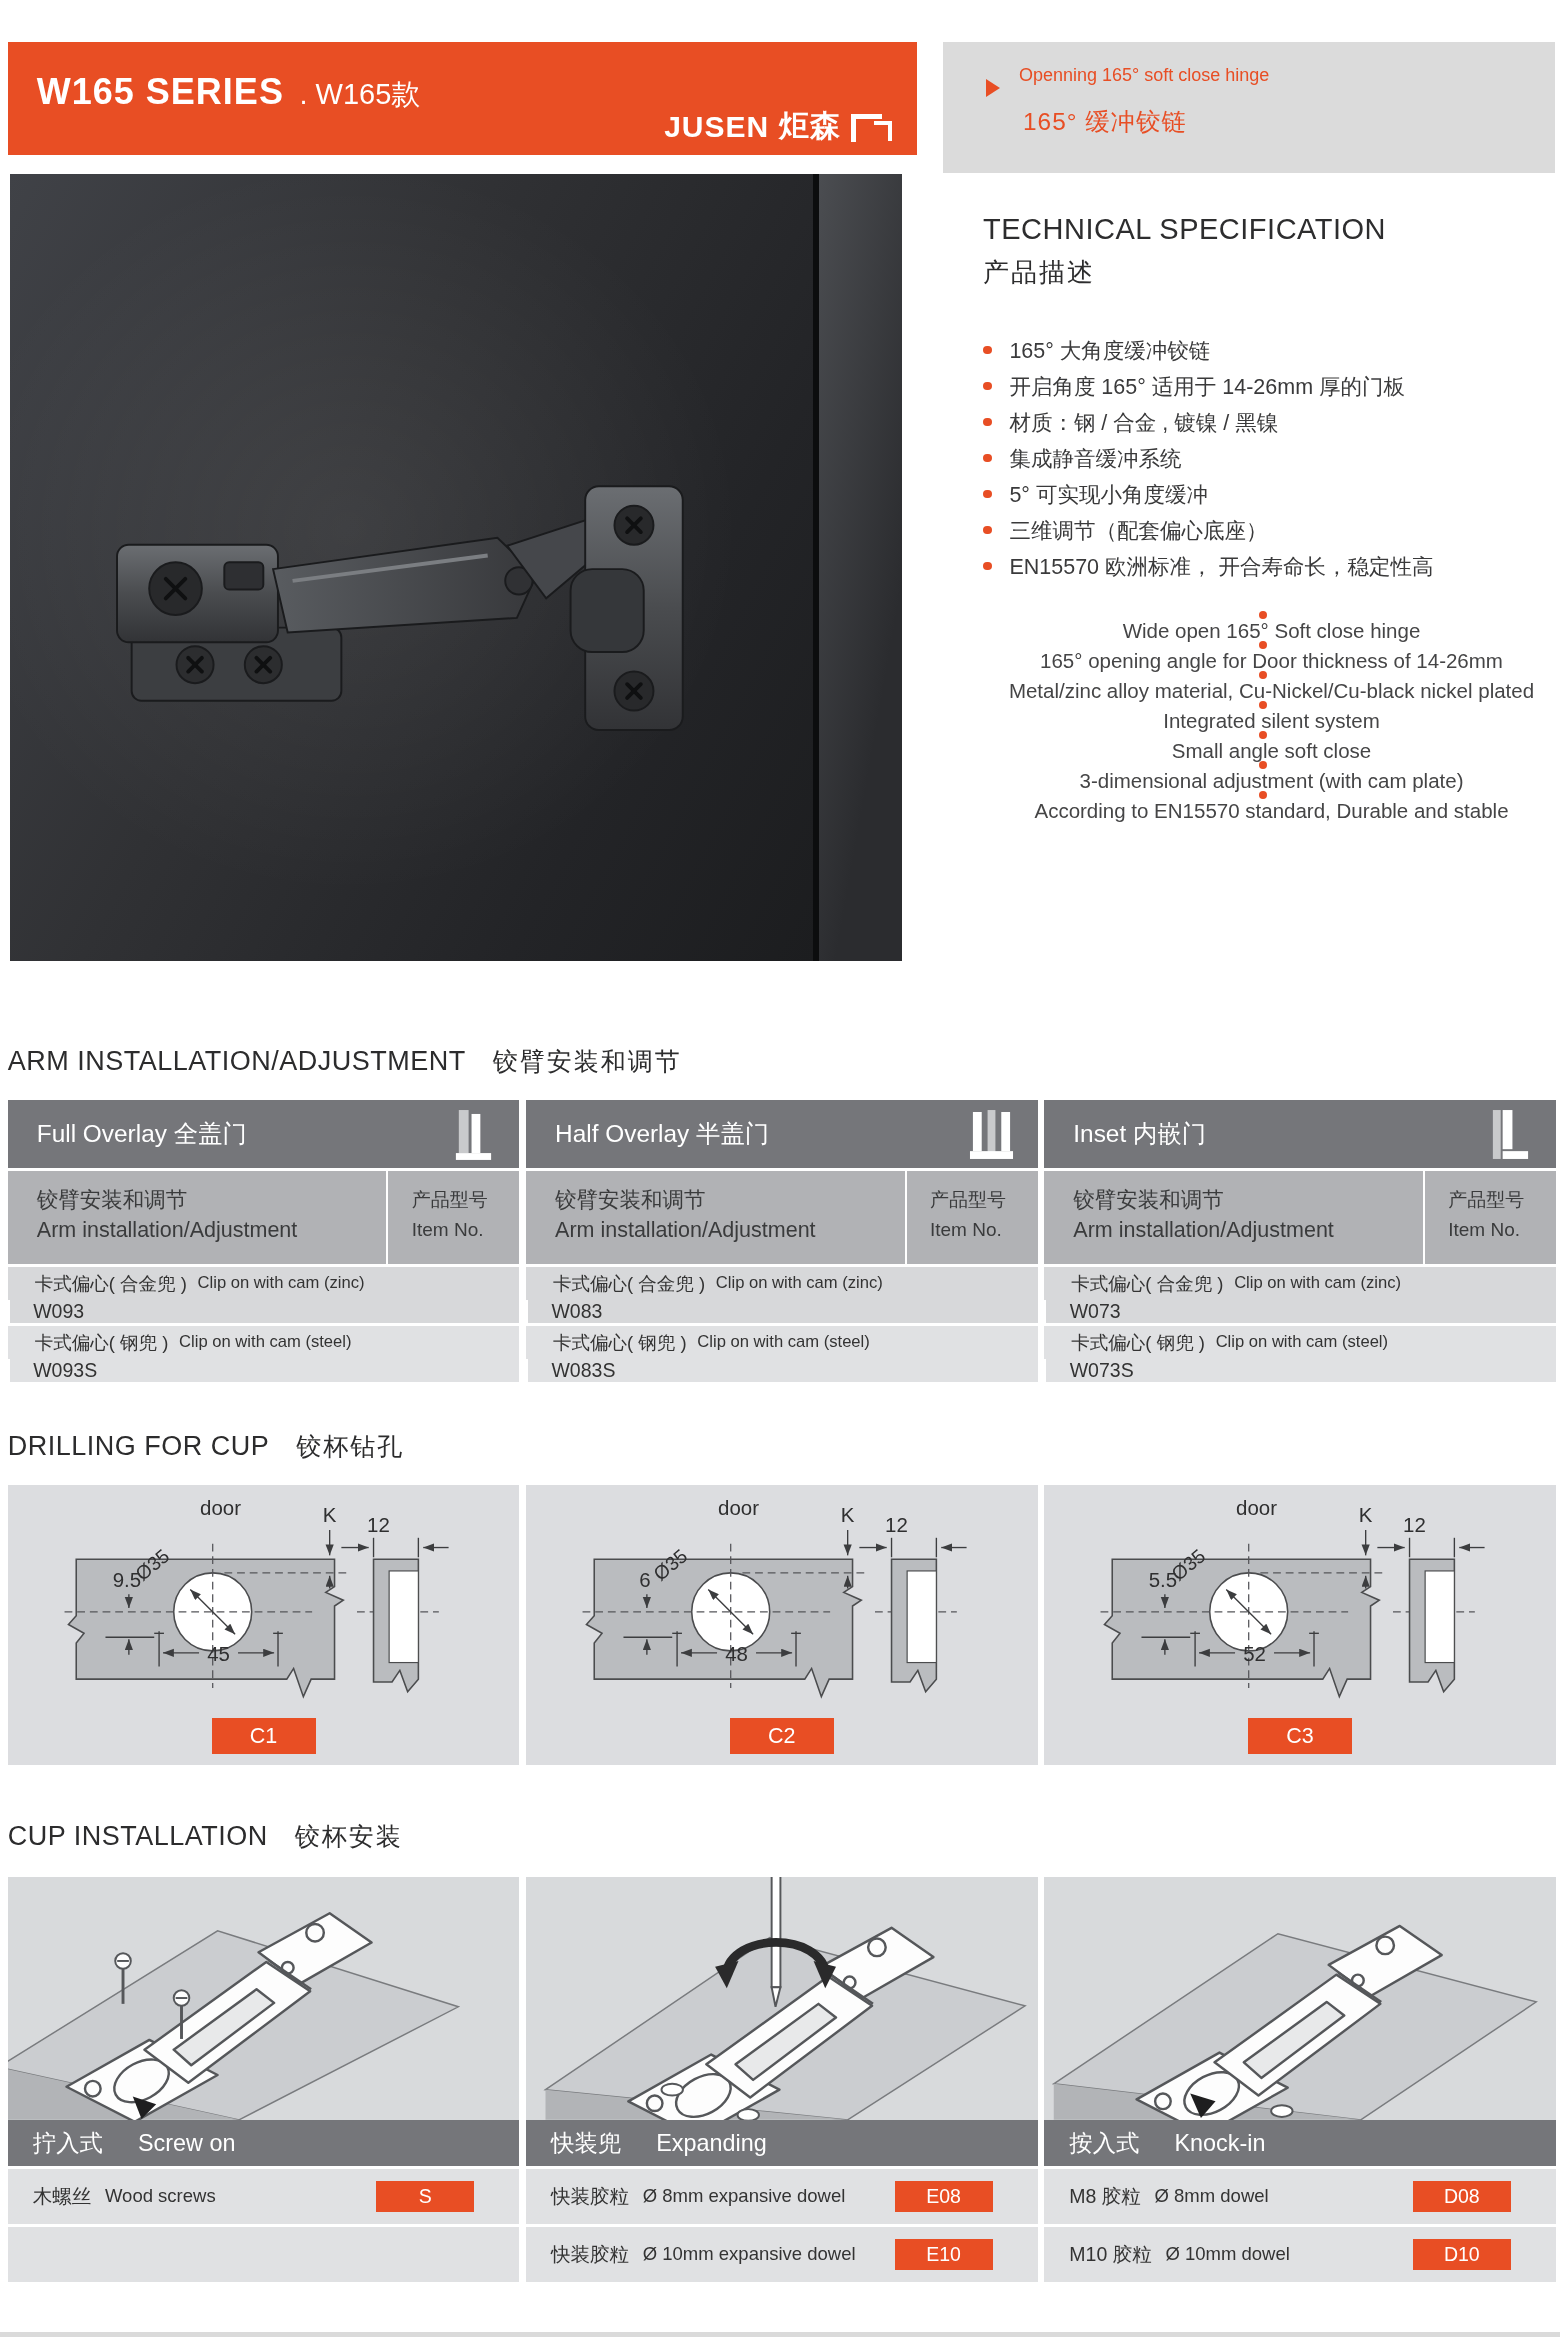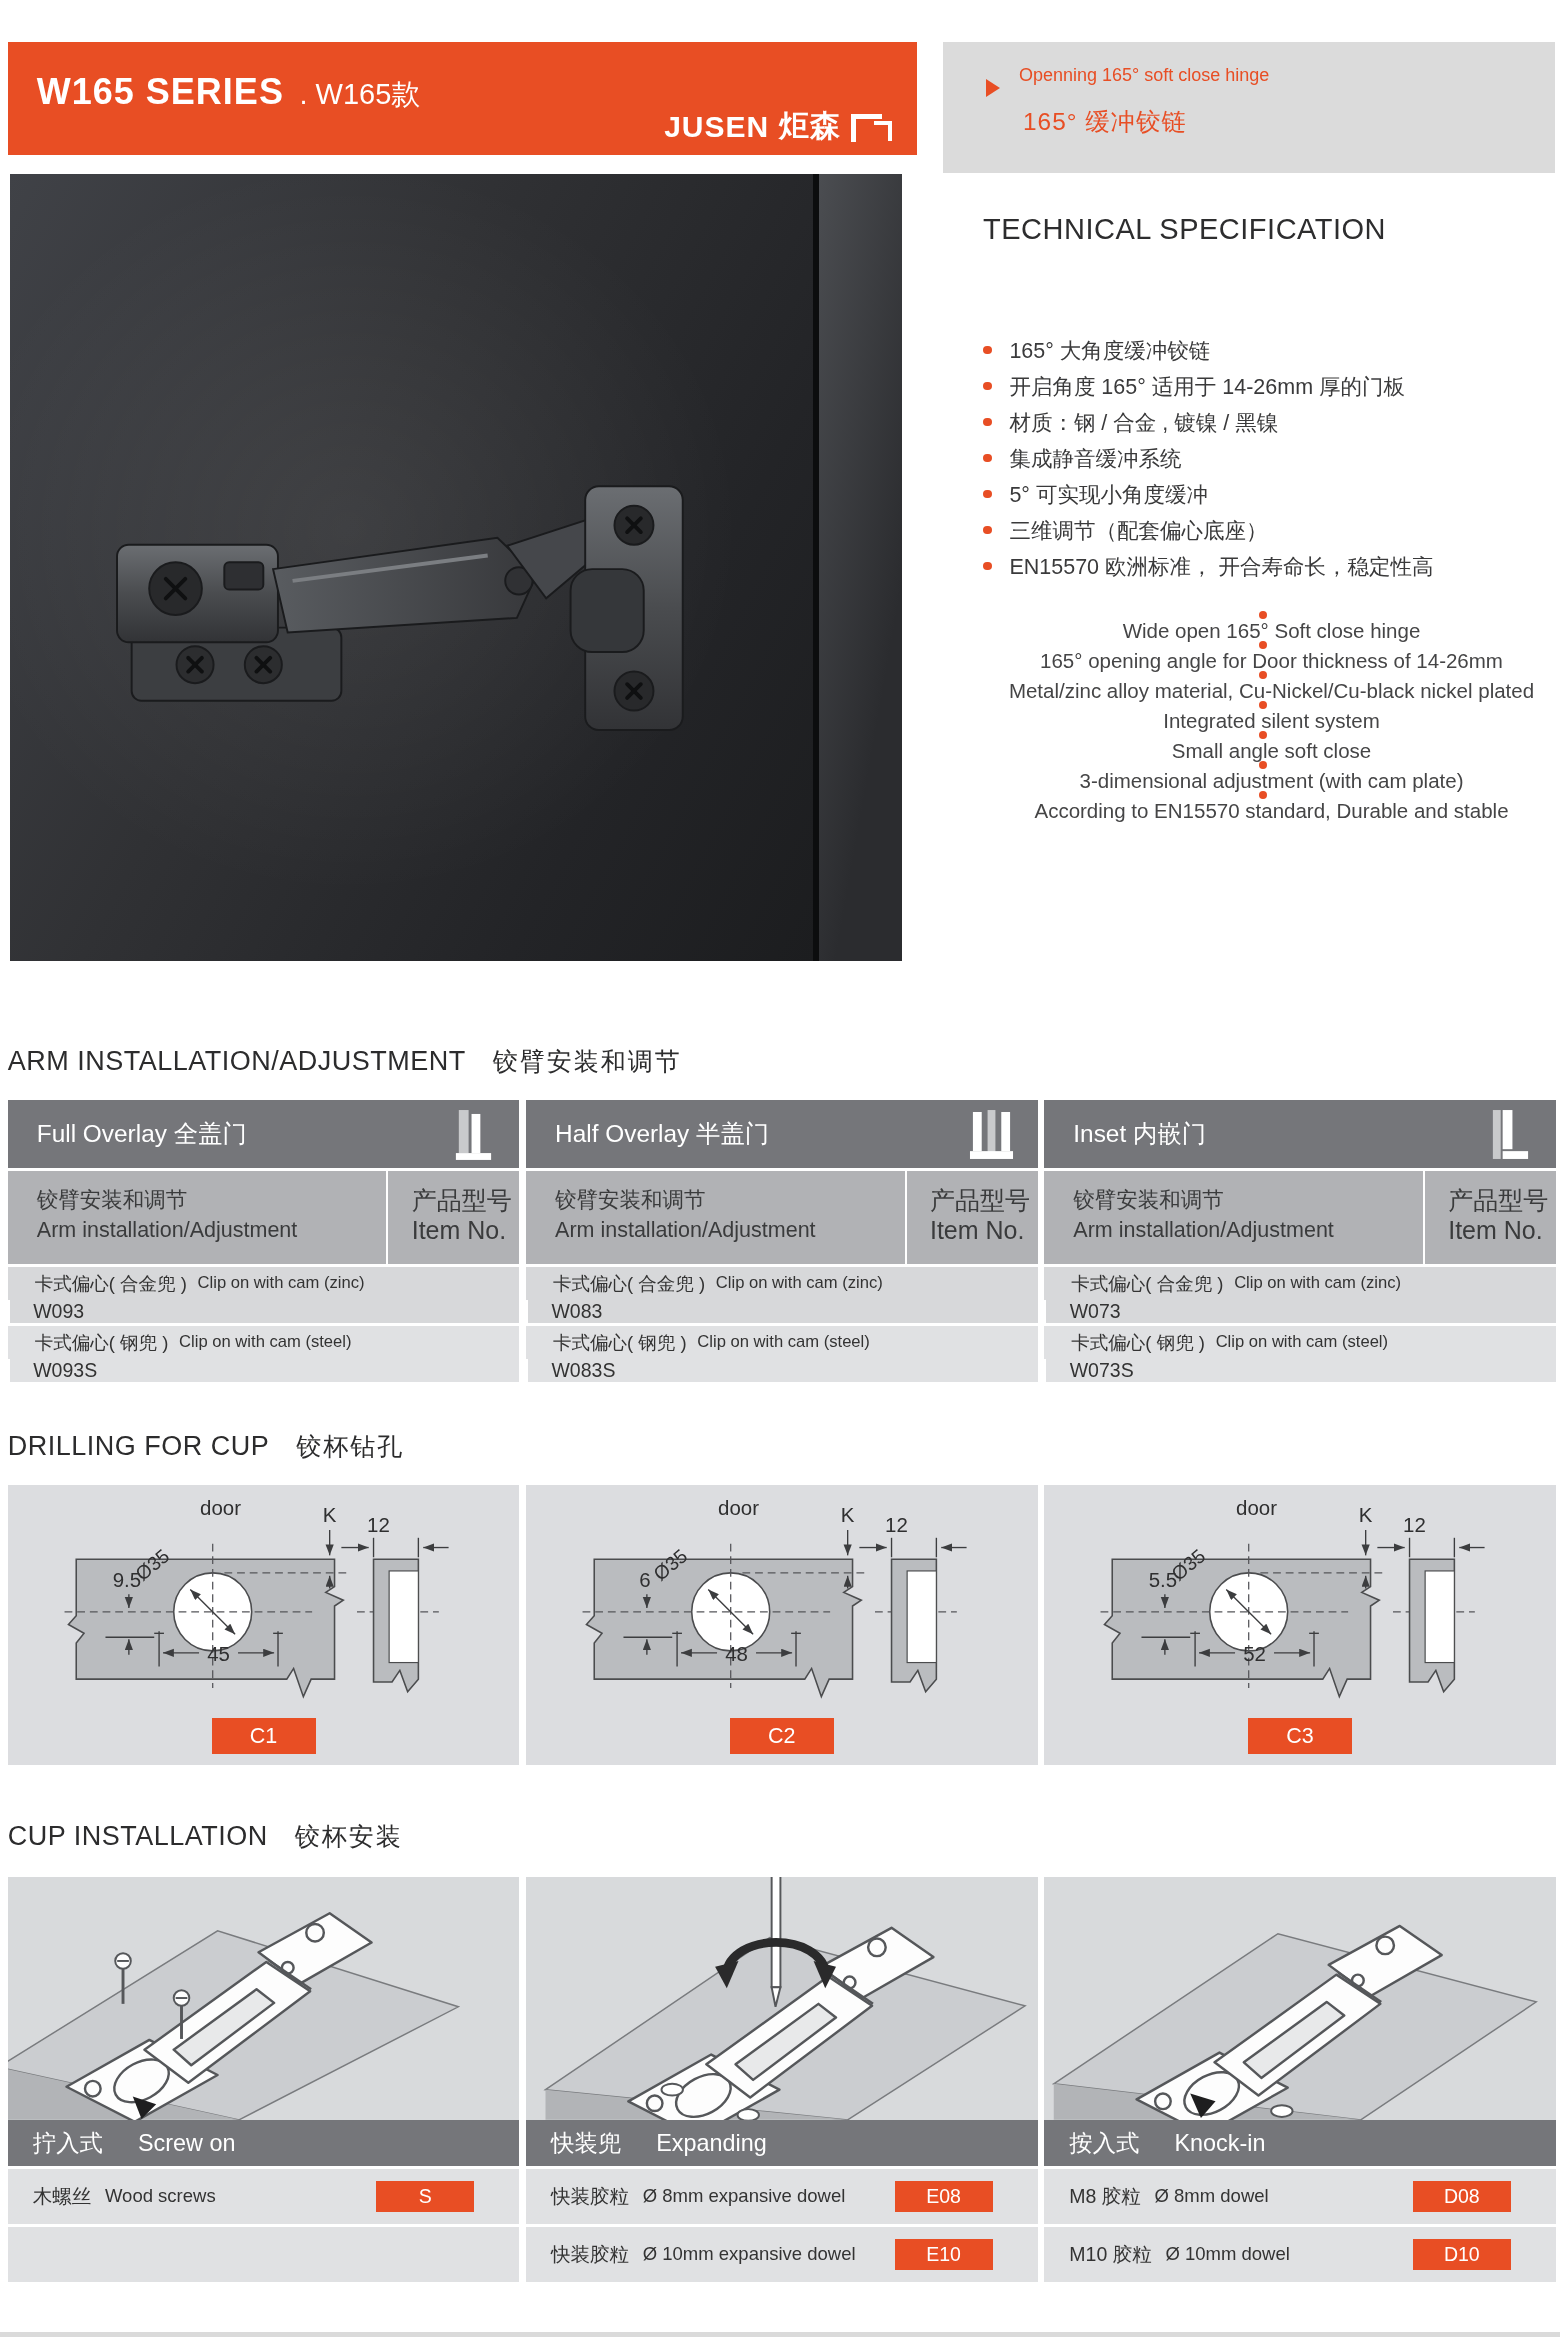--- a/index.html
+++ b/index.html
@@ -56,21 +56,21 @@
 
   
   .arm-table{position:absolute;left:7.8px;top:1100px;width:1548px;display:grid;grid-template-columns:1fr 1fr 1fr;column-gap:6.8px;}
   .apanel{display:flex;flex-direction:column;}
   .ahead{height:68px;background:var(--hgray);display:flex;align-items:center;color:#fff;font-size:24.4px;padding:0 23.4px 0 29px;}
   .ahead .grow{flex:1;}
   .asub{margin-top:2.9px;height:93px;background:#b1b2b5;display:flex;}
   .lcell{flex:1;min-width:0;}
   .asub .lcell{padding:14.6px 0 0 29px;font-size:21.5px;line-height:30px;color:#3a3b3c;}
   .rcell{width:26%;flex:none;border-left:2.9px solid #fff;box-sizing:border-box;}
-  .asub .rcell{padding:14.6px 0 0 23.4px;font-size:25px;line-height:30px;color:#3a3b3c;}
+  .asub .rcell{padding:14.6px 0 0 23.4px;font-size:19px;line-height:30px;color:#3a3b3c;}
   .arow{margin-top:2.9px;height:56px;display:flex;font-size:18.5px;color:#333;flex-direction:column;}
   .arow.r1{background:#d7d8da;} .arow.r2{background:#e0e1e3;}
   .arow .lcell{display:flex;align-items:center;padding-left:27px;white-space:nowrap;}
   .arow .lcell .en{font-size:16.6px;margin-left:10.7px;}
   .arow .rcell{display:flex;align-items:center;padding-left:23.4px;font-size:19.5px;}
 
   
   .diagrams{position:absolute;left:7.8px;top:1485px;width:1548px;display:grid;grid-template-columns:1fr 1fr 1fr;column-gap:6.8px;}
   .dpanel{position:relative;height:280px;background:#dcdde0;}
   .dpanel svg{display:block;}
@@ -158,20 +158,21 @@
           <line x1="577" y1="68" x2="563" y2="82"></line>
         <line x1="563" y1="238" x2="577" y2="252"></line>
           <line x1="577" y1="238" x2="563" y2="252"></line>
       </g>
       <path d="M220 132 L420 106" stroke="#7b7e82" stroke-width="4" fill="none"></path>
     </svg>
   </div>
 
   <div class="tech">
     <div class="tech-title">TECHNICAL SPECIFICATION</div>
+    <div class="tech-sub">产品描述</div>
     <div class="blist cn">
       <div class="bullet">
           <span class="dot"></span>
           <span>165°  大角度缓冲铰链</span>
         </div>
       <div class="bullet">
           <span class="dot"></span>
           <span>开启角度 165° 适用于 14-26mm 厚的门板</span>
         </div>
       <div class="bullet">

